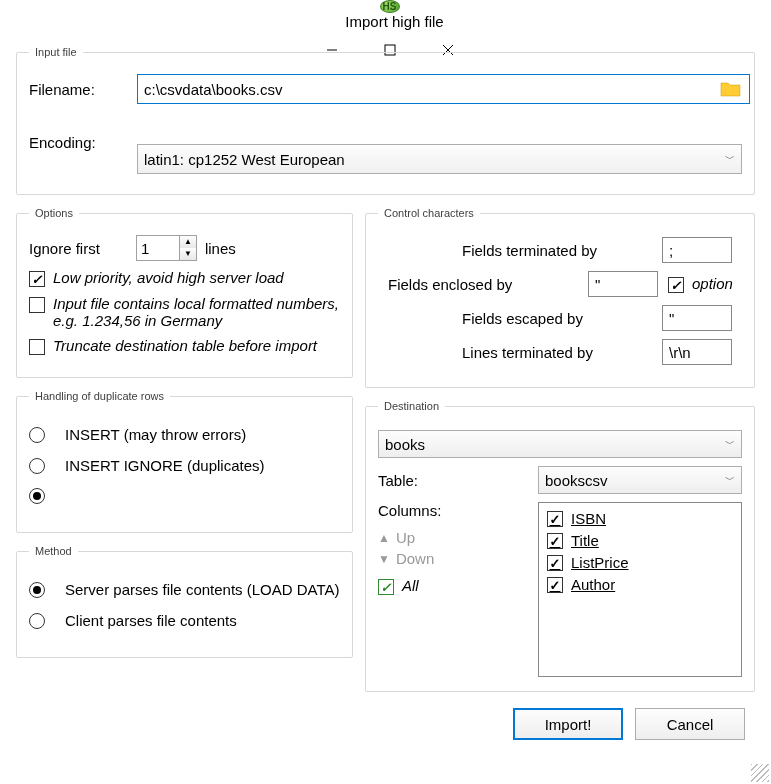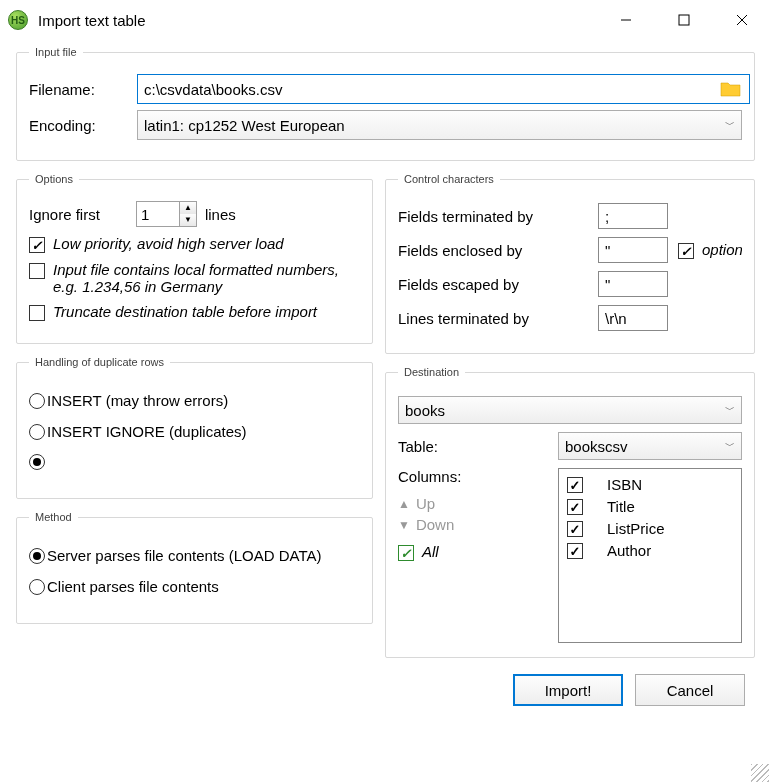--- a/index.html
+++ b/index.html
@@ -1,67 +1,67 @@
 <!DOCTYPE html>
 <html><head>
 <meta charset="utf-8">
 <style>
   * { box-sizing: border-box; font-family: 'Segoe UI', Tahoma, sans-serif; font-size: 15px; }
   body { margin: 0; background: #fff; color: #000; width: 771px; height: 784px; overflow: hidden; }
-  .titlebar { display: flex; align-items: center; height: 40px; padding: 0 0 0 8px; }
+  .titlebar { display: flex; align-items: center; height: 40px; padding: 0 0 0 8px; flex-direction: column; }
   .titlebar .app-icon { width: 20px; height: 20px; border-radius: 50%; background: radial-gradient(circle at 35% 30%, #a8e05f, #4a9b2e); display:flex; align-items:center; justify-content:center; color:#215b12; font-weight:bold; font-size:10px; border:1px solid #3b7d24;}
   .titlebar .title { margin-left: 10px; flex: 1; font-size: 15px; }
   .win-btns { display: flex; }
   .win-btn { width: 58px; height: 40px; display: flex; align-items: center; justify-content: center; }
   .win-btn svg { stroke: #000; stroke-width: 1; fill: none; }
   .body { padding: 0 12px 12px 12px; }
   fieldset { border: 1px solid #d8d8d8; border-radius: 2px; margin: 6px 4px; padding: 10px 12px 14px 12px; position: relative; }
   legend { padding: 0 6px; color: #404040; font-size: 11px; }
   .row { display: flex; align-items: center; margin: 6px 0; gap: 8px; }
   .lbl { width: 100px; }
   .filename-input { flex:1; height: 30px; border: 1px solid #0078d4; padding: 2px 6px; outline: none; background:#fff; }
   .folder-icon { width: 22px; height: 18px; margin-left:-30px; position:relative; z-index:2; }
-  .encoding-select { flex:1; height: 30px; border:1px solid #adadad; background: linear-gradient(#fdfdfd,#f0f0f0); padding: 2px 6px; display:flex; align-items:center; justify-content:space-between;}
+  .encoding-select { flex:1; height: 30px; border:1px solid #adadad; background: linear-gradient(#fdfdfd,#f0f0f0); padding: 2px 6px; display:flex; align-items:center; justify-content:space-between;margin-top:34px;}
   .twocol { display:flex; gap: 4px; }
   .col { flex:1; display:flex; flex-direction:column; }
   .spin { display:inline-flex; align-items:center; }
   .spin input { width: 44px; height: 26px; border:1px solid #a0a0a0; padding: 0 4px; text-align:left; }
   .spin .btns { display:flex; flex-direction:column; border:1px solid #a0a0a0; border-left:none; height:26px;}
   .spin .btns div { width:16px; height:12px; display:flex; align-items:center; justify-content:center; font-size:8px; background:linear-gradient(#fdfdfd,#e8e8e8); line-height:1;}
   .chk { display:flex; align-items:flex-start; gap:8px; margin:8px 0;font-style:italic; }
   .chkbox { width:16px; height:16px; border:1px solid #333; background:#fff; flex-shrink:0; display:flex; align-items:center; justify-content:center; margin-top:2px;}
   .chkbox.checked::after { content:'✓'; font-size:13px; line-height:1; color:#000; font-weight:bold;}
   .chkbox.green.checked { border-color:#2e8b2e;}
   .chkbox.green.checked::after { color:#2e8b2e; }
-  .radio { display:flex; align-items:center; gap:2px; margin: 14px 0;}
+  .radio { display:flex; align-items:center; gap:20px; margin: 14px 0;}
   .radiodot { width:16px; height:16px; border:1px solid #333; border-radius:50%; background:#fff; display:flex; align-items:center; justify-content:center; flex-shrink:0;}
   .radiodot.on::after { content:''; width:8px; height:8px; border-radius:50%; background:#000; }
-  .ctrl-row { display:flex; align-items:center; margin:8px 0; }
+  .ctrl-row { display:flex; align-items:center; margin:8px 10px;justify-content:flex-end; }
   .ctrl-row .clabel { width: 200px; }
   .ctrl-row input { width: 70px; height:26px; border:1px solid #888; padding:0 6px; background:#fff;}
   .dest-row { display:flex; align-items:center; margin: 8px 0;}
   .dest-row .dlabel { width: 160px; }
   .dest-select { flex:1; height:28px; border:1px solid #adadad; background: linear-gradient(#fdfdfd,#eeeeee); display:flex; align-items:center; justify-content:space-between; padding: 0 6px;}
   .chev { font-size:10px; color:#555; }
   .collist { border:1px solid #888; background:#fff; height: 175px; padding:4px 8px; overflow:auto; flex:1;}
-  .colitem { display:flex; align-items:center; gap:24px; padding:2px 0;}
+  .colitem { display:flex; align-items:center; gap:8px; padding:2px 0;text-decoration:underline;}
   .updown { color:#999; display:flex; align-items:center; gap:6px; margin:4px 0;}
   .updown .tri { font-size:12px;}
   .btnbar { display:flex; justify-content:flex-end; gap:12px; padding: 10px 14px 4px 0;}
   .btn { width: 110px; height: 32px; display:flex; align-items:center; justify-content:center; background: linear-gradient(#fdfdfd,#eeeeee); border:1px solid #adadad;}
   .btn.primary { border:2px solid #0078d4; }
   @keyframes blink { 50% { opacity:0; } }
   .grip { position:absolute; bottom:2px; right:2px; width:18px; height:18px; background: repeating-linear-gradient(135deg,#bbb 0 1px, transparent 1px 4px);}
 </style>
 </head>
 <body>
 
 <div class="titlebar">
   <div class="app-icon">HS</div>
-  <div class="title">Import text table</div>
+  <div class="title">Import high file</div>
   <div class="win-btns">
     <div class="win-btn">
         <svg width="12" height="12">
           <line x1="1" y1="6" x2="11" y2="6"></line>
         </svg>
       </div>
     <div class="win-btn">
         <svg width="12" height="12">
           <rect x="1" y="1" width="10" height="10"></rect>
         </svg>

